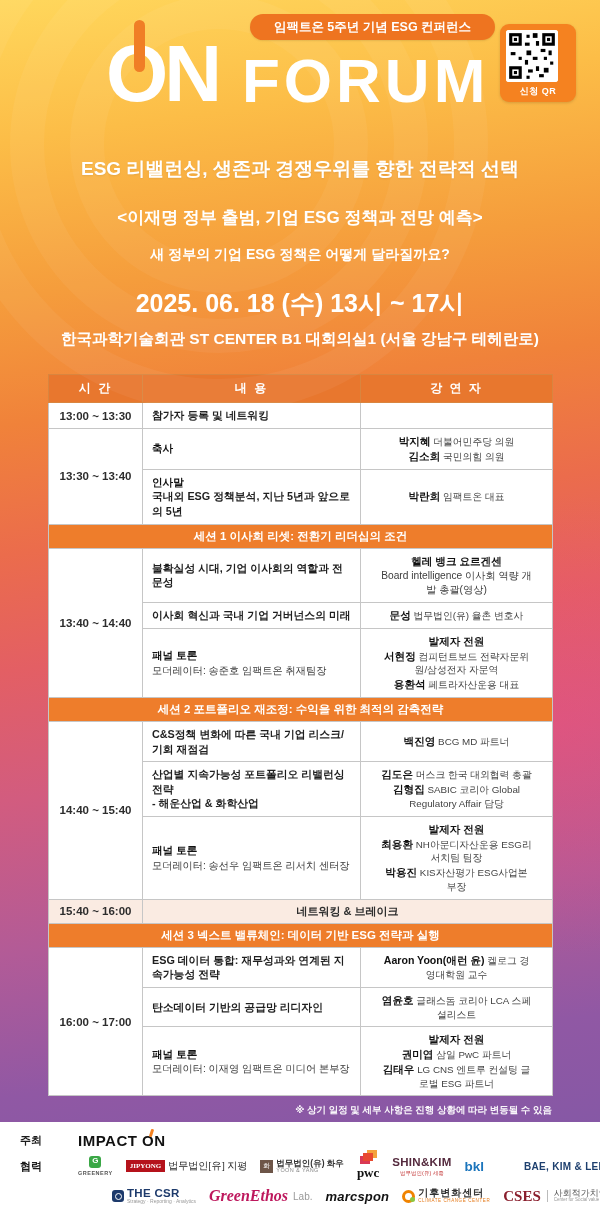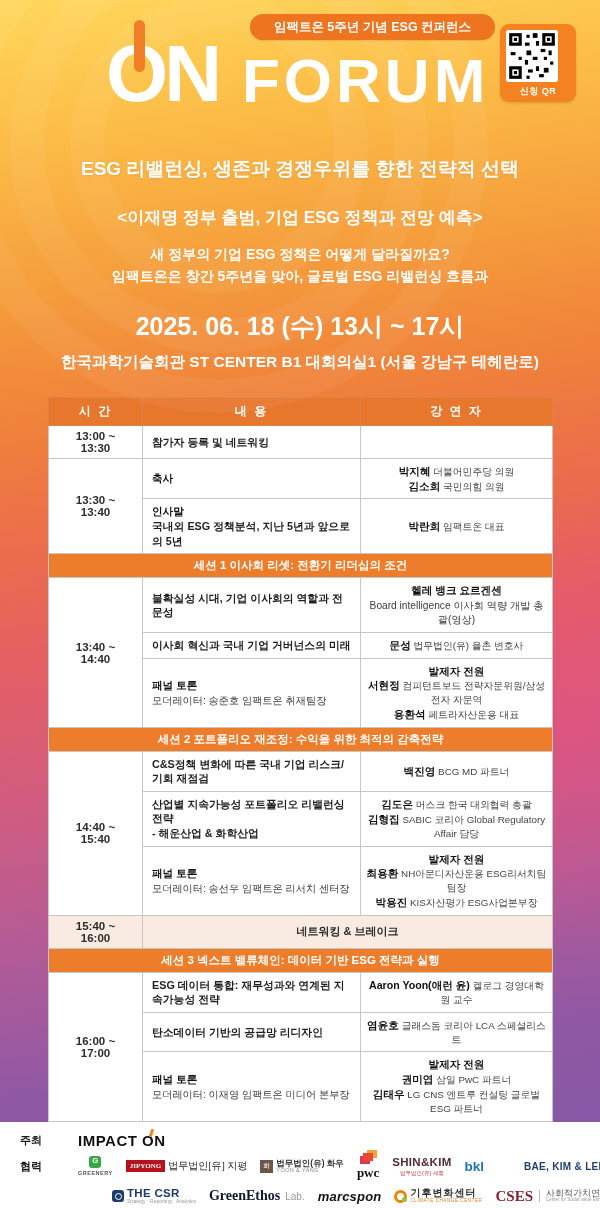--- a/index.html
+++ b/index.html
@@ -36,23 +36,23 @@
   .intro-date{margin-top:22px;font-size:25px;font-weight:800;}
   .intro-venue{margin-top:9px;font-size:15.5px;font-weight:700;}
 
   
   table.sched{border-collapse:collapse;table-layout:fixed;width:504px;margin:24px 48px 0;background:transparent;}
   table.sched col.c-time{width:94px;}
   table.sched col.c-content{width:218px;}
   table.sched col.c-speaker{width:192px;}
   table.sched th{background:#E8772E;color:#fff;font-size:12px;font-weight:800;letter-spacing:2px;padding:5px 2px;border:1px solid #d9853f;}
   table.sched td{border:1px solid #c6c6c6;vertical-align:middle;}
-  td.time-cell{background:#fff;text-align:center;font-size:11.5px;font-weight:700;color:#2d2d2d;padding:4px 18px;}
+  td.time-cell{background:#fff;text-align:center;font-size:11.5px;font-weight:700;color:#2d2d2d;padding:4px 1px;}
   td.content-cell{background:#fff;padding:5px 9px;font-size:10.8px;color:#1f1f1f;text-align:left;}
-  td.speaker-cell{background:#fff;padding:5px 5px;text-align:center;font-size:9.8px;color:#444;}
+  td.speaker-cell{background:#fff;padding:5px 20px;text-align:center;font-size:9.8px;color:#444;}
   td.section-cell{background:#EE7D2B;color:#fff;text-align:center;font-weight:800;font-size:11.5px;padding:4px 2px;border:1px solid #e0792f;}
   td.hl{background:#FAEBE2;}
   td.merged-cell{text-align:center;font-size:11px;font-weight:700;color:#2d2d2d;padding:4px 2px;}
   .c-bold{font-weight:700;line-height:1.35;}
   .c-normal{font-weight:400;font-size:10.2px;color:#3c3c3c;line-height:1.35;margin-top:1px;}
   .sp-line{line-height:1.4;}
   .sp-line b{font-size:10.6px;color:#111;font-weight:800;}
   .sp-head{font-weight:800;font-size:10.6px;color:#111;line-height:1.4;}
 
   .footnote{width:504px;margin:8px 48px 0;text-align:right;color:rgba(255,255,255,.95);font-size:9.5px;font-weight:600;}
@@ -88,21 +88,21 @@
   .pwc-name{font-size:13px;font-weight:800;color:#111;font-family:"Liberation Serif",serif;}
   .shinkim-name{font-size:11.5px;font-weight:800;color:#54293d;letter-spacing:.3px;}
   .shinkim-sub{font-size:5.5px;color:#c43a3a;text-align:center;}
   .bkl-mark{font-size:13.5px;font-weight:700;color:#1b75bc;}
   .bkl-name{font-size:10px;font-weight:700;color:#1d3f6e;letter-spacing:.3px;padding-left:37px;}
   .sustinvest-name{font-size:11px;font-weight:800;color:#1c1c1c;letter-spacing:.8px;}
   .csr-mark{width:12px;height:12px;background:#1d3a6b;border-radius:3px;position:relative;}
   .csr-mark:after{content:"";position:absolute;left:3px;top:3px;width:5px;height:5px;border:1.5px solid #fff;border-radius:50%;}
   .csr-name{font-size:11.5px;font-weight:800;color:#1d3a6b;letter-spacing:.3px;}
   .csr-sub{font-size:5px;color:#999;}
-  .ge-name{font-size:14px;font-weight:700;color:#0f172a;font-family:"Liberation Serif",serif;}
+  .ge-name{font-size:16px;font-weight:700;font-style:italic;color:#be185d;font-family:"Liberation Serif",serif;}
   .ge-sub{font-size:10px;color:#9a9a9a;margin-left:2px;}
   .marcspon-name{font-size:13px;font-weight:800;font-style:italic;color:#111;letter-spacing:.2px;}
   .cc-mark{width:13px;height:13px;border:3px solid #f08300;border-radius:50%;position:relative;box-sizing:border-box;}
   .cc-mark:after{content:"";position:absolute;right:-3px;bottom:-2px;width:5px;height:5px;background:#8dc63f;border-radius:50%;}
   .cc-name{font-size:10px;font-weight:700;color:#333;letter-spacing:1px;}
   .cc-sub{font-size:4.5px;color:#e57a1a;letter-spacing:.6px;}
   .cses-mark{font-size:15px;font-weight:800;color:#8a1f2d;font-family:"Liberation Serif",serif;}
   .cses-div{width:1px;height:12px;background:#bbb;margin:0 3px;}
   .cses-name{font-size:9px;color:#555;}
   .cses-sub{font-size:4.5px;color:#999;}
@@ -154,21 +154,20 @@
     <div class="logo-on">ON</div>
     <div class="power-bar"></div>
     <div class="logo-forum">FORUM</div>
     <div class="tagline">ESG 리밸런싱, 생존과 경쟁우위를 향한 전략적 선택</div>
   </div>
 
   <div class="intro">
     <div class="intro-heading">&lt;이재명 정부 출범, 기업 ESG 정책과 전망 예측&gt;</div>
     <div class="intro-lines">
       <div>새 정부의 기업 ESG 정책은 어떻게 달라질까요?</div>
-      <div>임팩트온은 창간 5주년을 맞아, 글로벌 ESG 리밸런싱 흐름과</div>
     </div>
     <div class="intro-date">2025. 06. 18 (수) 13시 ~ 17시</div>
     <div class="intro-venue">한국과학기술회관 ST CENTER B1 대회의실1 (서울 강남구 테헤란로)</div>
   </div>
 
   <table class="sched">
     <colgroup>
         <col class="c-time">
         <col class="c-content">
         <col class="c-speaker">

